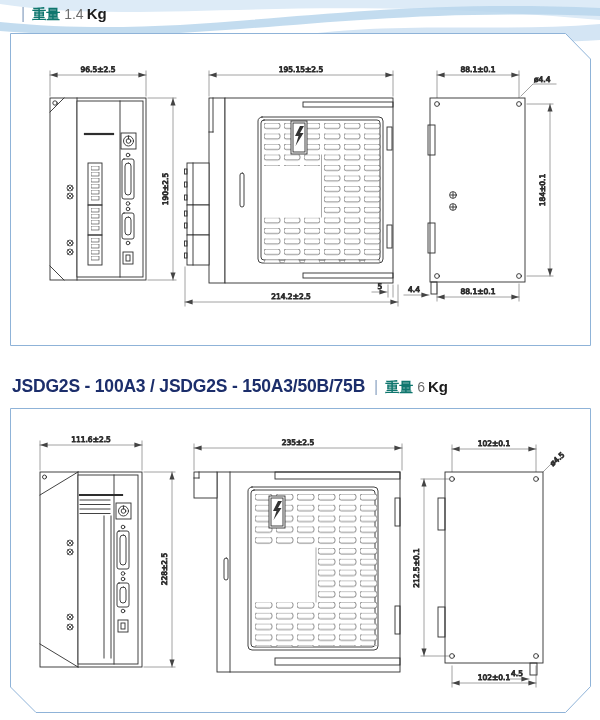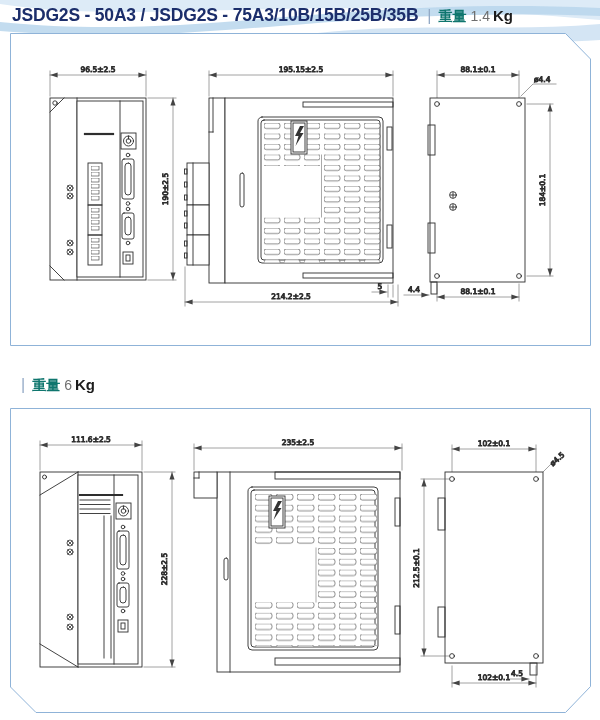--- a/index.html
+++ b/index.html
@@ -28,21 +28,20 @@
 </head>
 <body>
 
 <svg class="wave" width="600" height="46">
   <path d="M0,4 C140,26 300,-8 600,20 L600,0 L0,0 Z" fill="#ddebf7"></path>
   <path d="M0,22 C200,42 330,-4 600,8 L600,16 C330,6 210,48 0,31 Z" fill="#b9d6ec" opacity="0.85"></path>
   <path d="M230,46 C380,16 480,34 600,24 L600,40 C470,48 380,36 230,46 Z" fill="#cfe2f3" opacity="0.9"></path>
 </svg>
 
 <div class="title-row" id="title1">
-  <span class="model">JSDG2S - 50A3 / JSDG2S - 75A3/10B/15B/25B/35B</span>
   <span class="sep">|</span>
   <span class="wlabel">重量</span>
   <span class="wval">1.4</span>
   <span class="wunit">Kg</span>
 </div>
 
 <svg class="panel" id="panel1" width="581" height="313">
   <defs>
     <marker id="arw1" viewBox="0 0 10 8" refX="9.5" refY="4" markerWidth="8" markerHeight="6.4" orient="auto-start-reverse" markerUnits="userSpaceOnUse">
         <path d="M0,0.8 L9.5,4 L0,7.2 Z" fill="#444"></path>
@@ -201,20 +200,21 @@
     <line class="dm" x1="427" y1="251" x2="427" y2="268"></line>
       <line class="dm" x1="509" y1="251" x2="509" y2="268"></line>
     <line class="dm" x1="427" y1="264" x2="509" y2="264" marker-start="url(#arw1)" marker-end="url(#arw1)"></line>
     <text class="dim" x="468" y="261" text-anchor="middle">88.1±0.1</text>
     <text class="dim" x="404" y="259" text-anchor="middle">4.4</text>
     <line class="dm" x1="394" y1="262" x2="419" y2="262" marker-end="url(#arw1)"></line>
   </g>
 </svg>
 
 <div class="title-row" id="title2">
+  <span class="model">JSDG2S - 100A3 / JSDG2S - 150A3/50B/75B</span>
   <span class="sep">|</span>
   <span class="wlabel">重量</span>
   <span class="wval">6</span>
   <span class="wunit">Kg</span>
 </div>
 
 <svg class="panel" id="panel2" width="581" height="305">
   <defs>
     <marker id="arw2" viewBox="0 0 10 8" refX="9.5" refY="4" markerWidth="8" markerHeight="6.4" orient="auto-start-reverse" markerUnits="userSpaceOnUse">
         <path d="M0,0.8 L9.5,4 L0,7.2 Z" fill="#444"></path>

